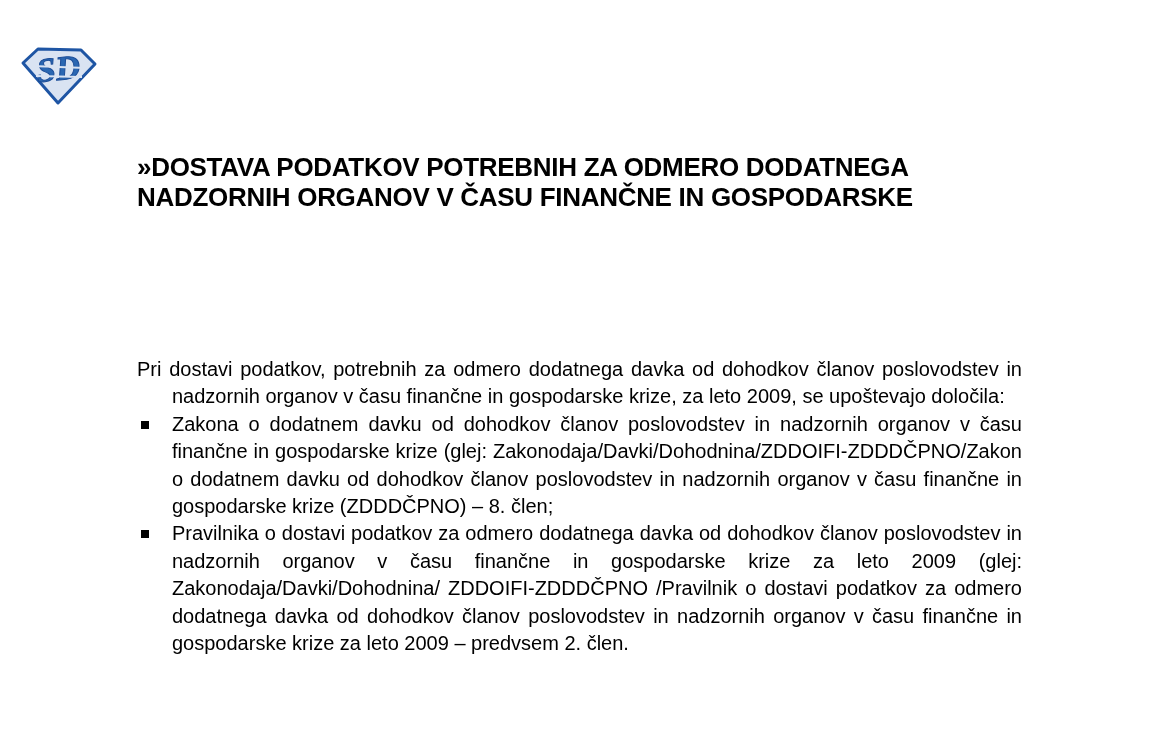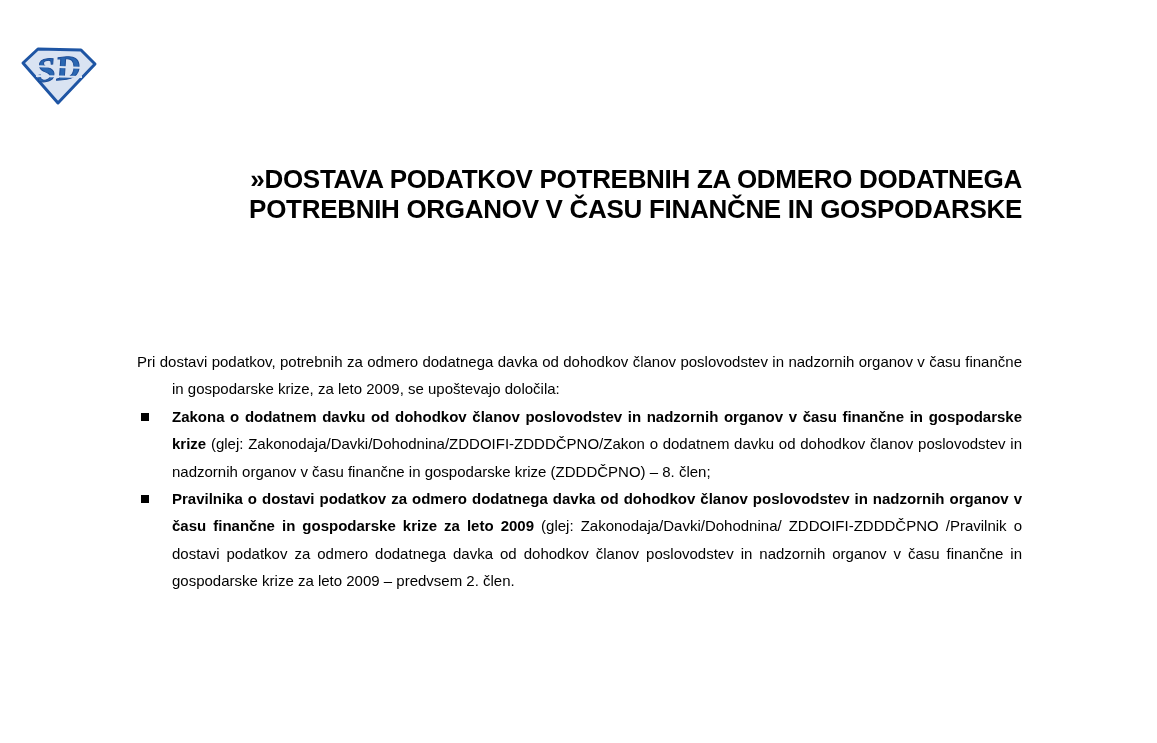--- a/index.html
+++ b/index.html
@@ -23,35 +23,35 @@
   .logo {
     position: absolute;
     left: 20px;
     top: 46px;
     width: 78px;
     height: 60px;
   }
   .doc-title {
     position: absolute;
     left: 137px;
-    top: 164px;
+    top: 152px;
     width: 885px;
-    text-align: right;
+    text-align: left;
     font-weight: bold;
     font-size: 26px;
     line-height: 30px;
     letter-spacing: -0.3px;
     color: #000000;
   }
   .doc-body {
     position: absolute;
     left: 137px;
-    top: 348px;
+    top: 356px;
     width: 885px;
-    font-size: 15px;
+    font-size: 20px;
     line-height: 27.4px;
     text-align: justify;
     color: #000000;
   }
   .intro {
     margin: 0;
     padding-left: 35px;
     text-indent: -35px;
   }
   .bullet {
@@ -60,37 +60,37 @@
     padding-left: 35px;
   }
   .bullet-square {
     position: absolute;
     left: 4px;
     top: 10px;
     width: 8px;
     height: 8px;
     background: #000000;
   }
-  .bullet b { font-weight: bold; }
+  .bullet b { font-weight: normal; }
 </style>
 </head>
 <body>
 
 <div class="page">
 
   <svg class="logo" viewBox="0 0 78 60" aria-hidden="true">
     <polygon points="3,17 18,3 61,4 75,18 38,57" fill="#d9e3f2" stroke="#1e55a4" stroke-width="3" stroke-linejoin="round"></polygon>
     <text x="39" y="34" text-anchor="middle" font-family="Liberation Serif, serif" font-size="34" font-weight="bold" font-style="italic" fill="#2a67b2" stroke="#1b4c97" stroke-width="1" transform="rotate(-6 39 28)">SD</text>
     <line x1="12" y1="20" x2="66" y2="22" stroke="#d9e3f2" stroke-width="2"></line>
     <line x1="16" y1="30" x2="62" y2="31" stroke="#d9e3f2" stroke-width="2"></line>
   </svg>
 
   <div class="doc-title">
     <div>»DOSTAVA PODATKOV POTREBNIH ZA ODMERO DODATNEGA</div>
-    <div>POTREBNIH ORGANOV V ČASU FINANČNE IN GOSPODARSKE</div>
+    <div>NADZORNIH ORGANOV V ČASU FINANČNE IN GOSPODARSKE</div>
   </div>
 
   <div class="doc-body">
 
     <p class="intro">Pri dostavi podatkov, potrebnih za odmero dodatnega davka od dohodkov članov poslovodstev in nadzornih organov v času finančne in gospodarske krize, za leto 2009, se upoštevajo določila:</p>
 
     <div class="bullet">
       <span class="bullet-square"></span>
       <b>Zakona o dodatnem davku od dohodkov članov poslovodstev in nadzornih organov v času finančne in gospodarske krize</b><span> (glej: Zakonodaja/Davki/Dohodnina/ZDDOIFI-ZDDDČPNO/Zakon o dodatnem davku od dohodkov članov poslovodstev in nadzornih organov v času finančne in gospodarske krize (ZDDDČPNO) – 8. člen;</span>
     </div>

